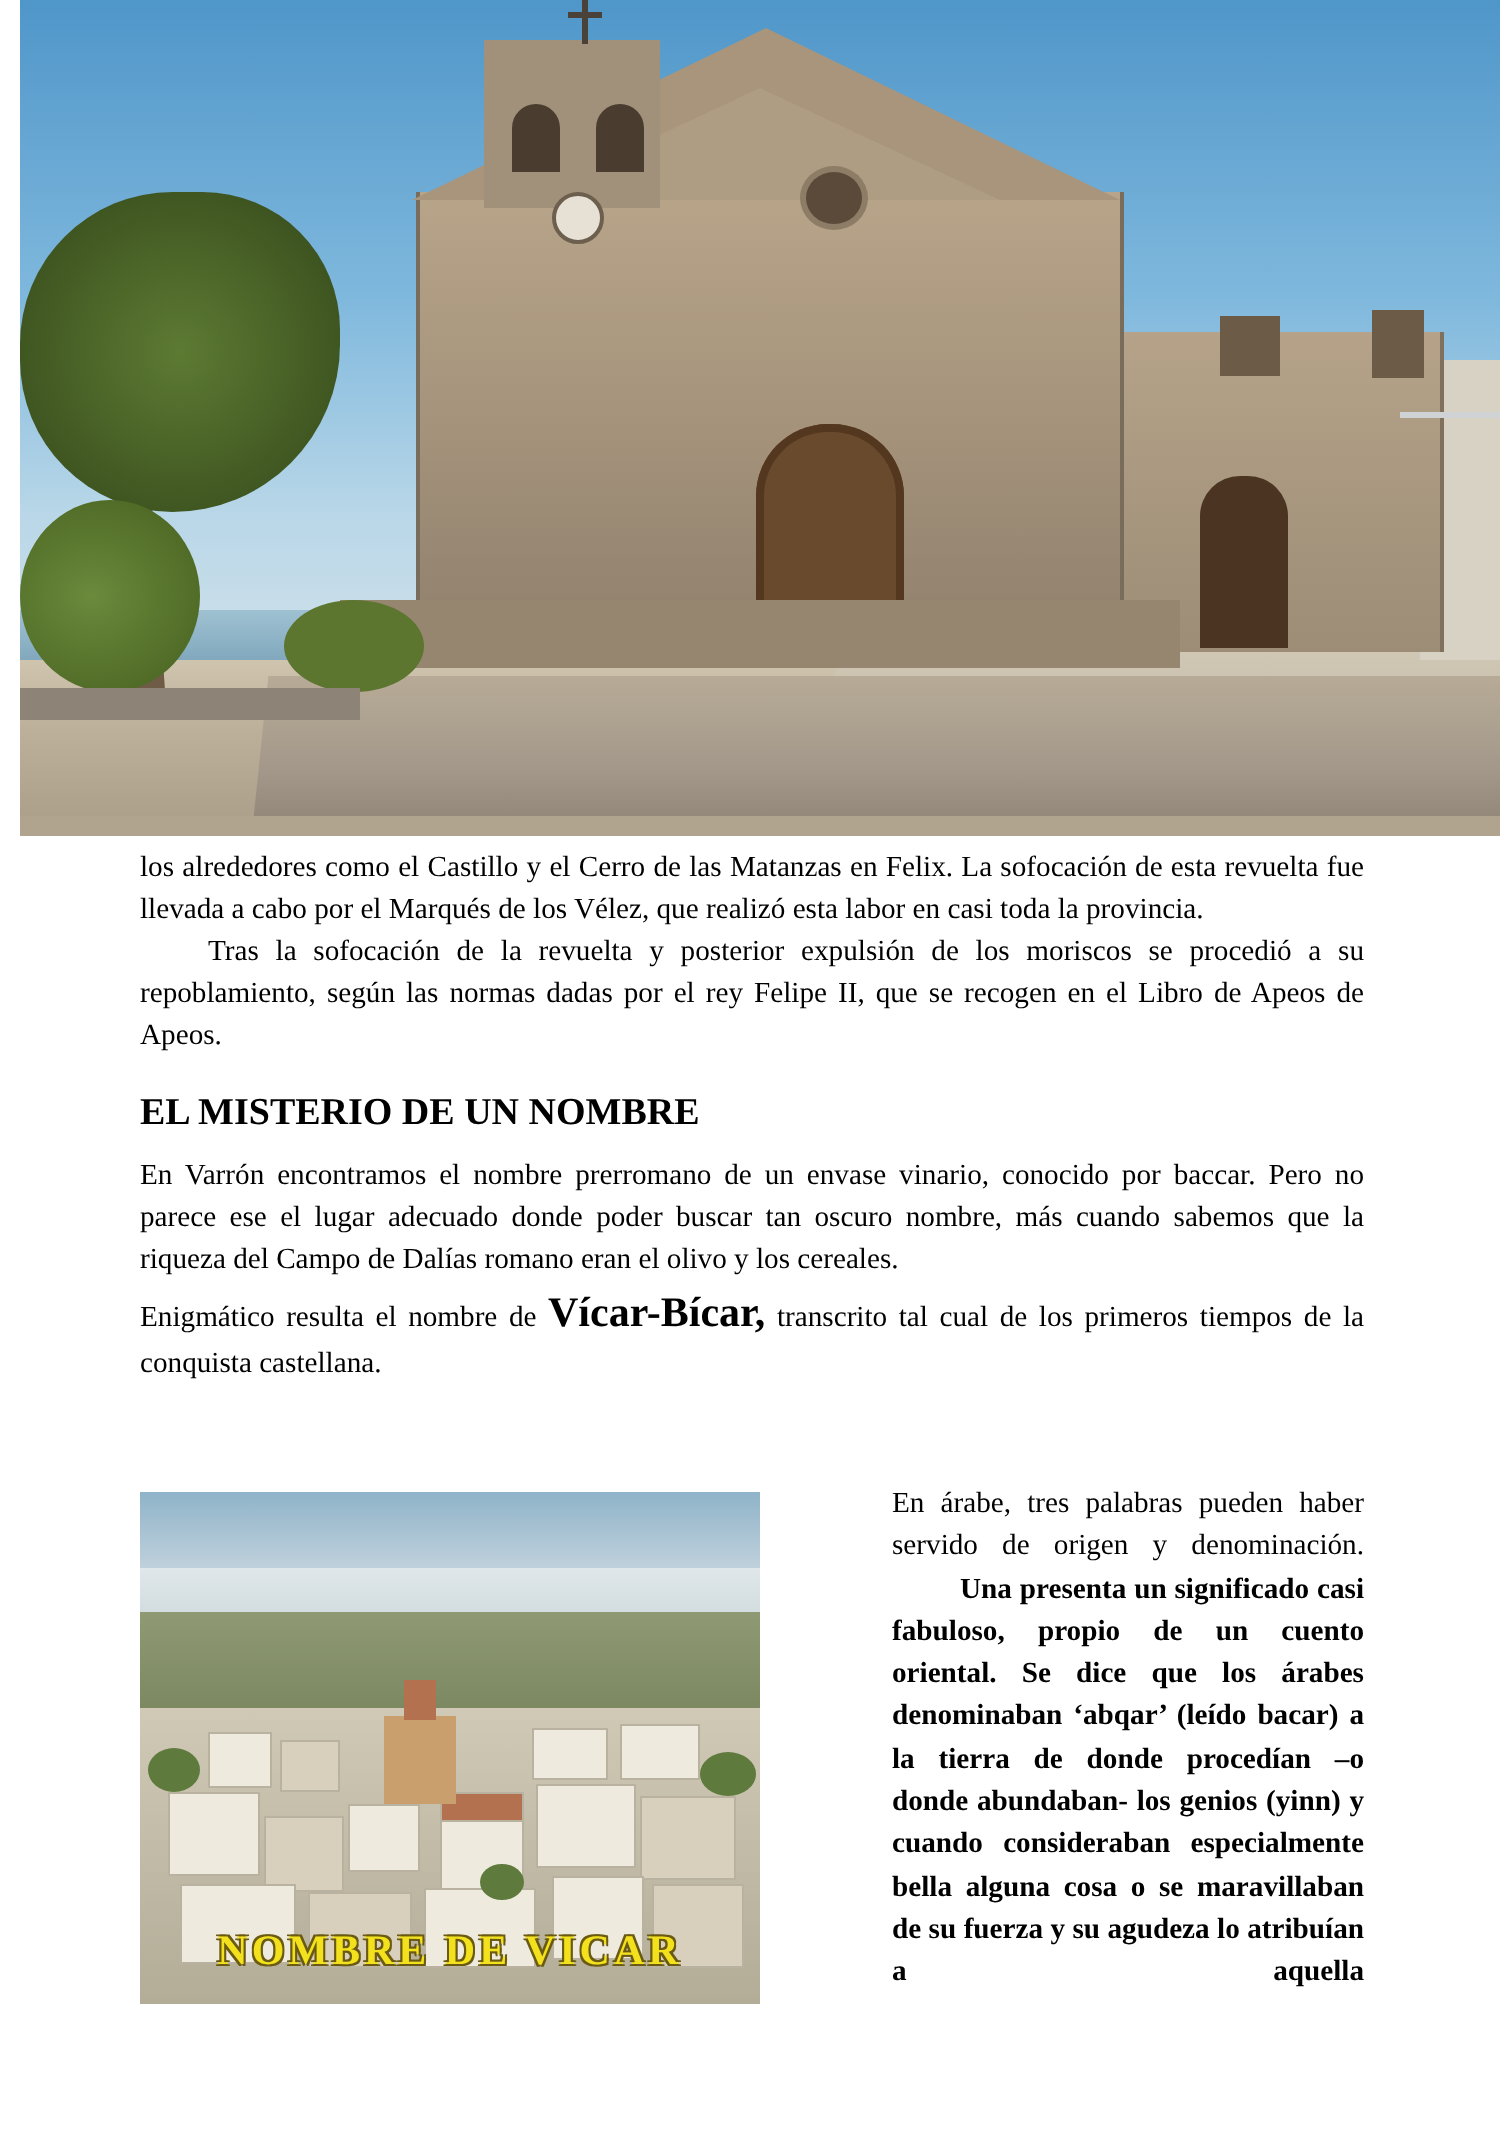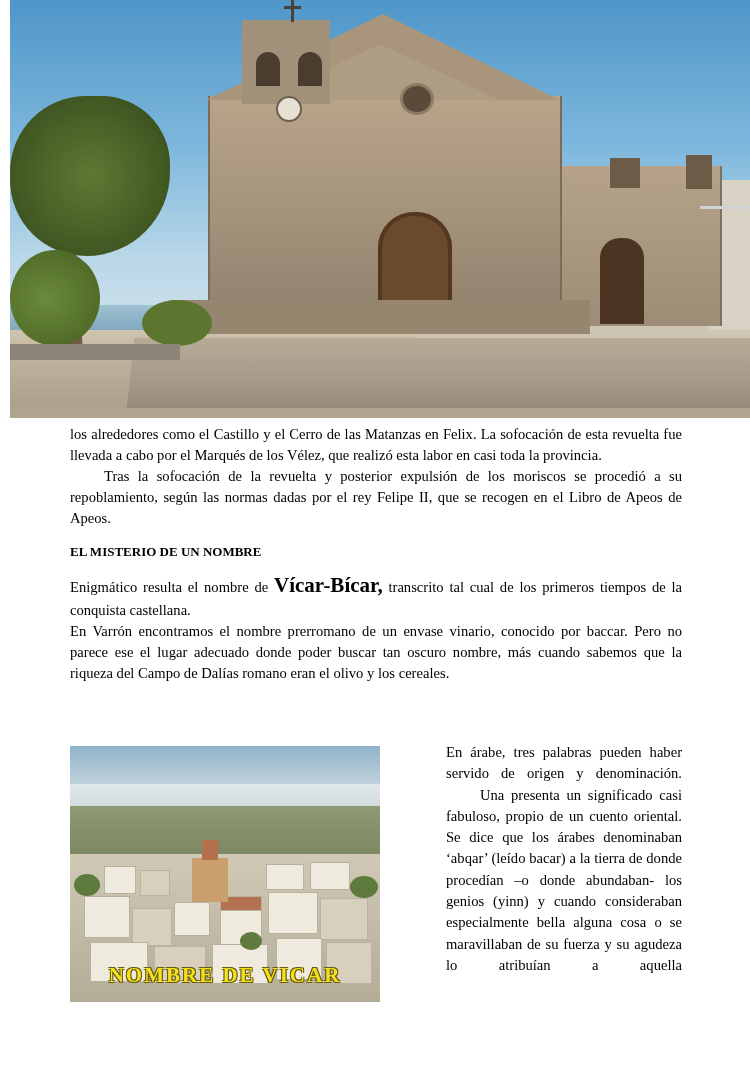--- a/index.html
+++ b/index.html
@@ -205,21 +205,21 @@
     line-height: 1.44;
     text-align: justify;
     font-family: "Liberation Serif", serif;
   }
   .body-text p {
     margin: 0 0 0px 0;
   }
   .p-indent { text-indent: 34px; }
   .section-title {
     font-weight: bold;
-    font-size: 13px;
+    font-size: 19px;
     margin: 14px 0 8px 0;
     text-align: left;
   }
   .big-name {
     font-size: 21px;
     font-weight: bold;
   }
 
   
   .lower {
@@ -291,21 +291,21 @@
   .right-col {
     position: absolute;
     left: 376px;
     top: 0px;
     width: 236px;
     font-size: 14.6px;
     line-height: 1.46;
     text-align: justify;
     font-family: "Liberation Serif", serif;
   }
-  .right-col p { margin: 0; }
+  .right-col p { margin: 0; font-weight: bold; }
   .right-col .bold { font-weight: normal; }
   .jfy-last { text-align-last: justify; }
 </style>
 </head>
 <body>
 
 <div class="page">
 
   <div class="hero">
     <div class="sky"></div>
@@ -337,23 +337,23 @@
     <div class="curb"></div>
     <div class="hero-bottom-strip"></div>
   </div>
 
   <div class="body-text">
     <p>los alrededores como el Castillo y el Cerro de las Matanzas en Felix. La sofocación de esta revuelta fue llevada a cabo por el Marqués de los Vélez, que realizó esta labor en casi toda la provincia.</p>
     <p class="p-indent">Tras la sofocación de la revuelta y posterior expulsión de los moriscos se procedió a su repoblamiento, según las normas dadas por el rey Felipe II, que se recogen en el Libro de Apeos de Apeos.</p>
 
     <div class="section-title">EL MISTERIO DE UN NOMBRE</div>
 
+    <p>En Varrón encontramos el nombre prerromano de un envase vinario, conocido por baccar. Pero no parece ese el lugar adecuado donde poder buscar tan oscuro nombre, más cuando sabemos que la riqueza del Campo de Dalías romano eran el olivo y los cereales.</p>
+
     <p><span>Enigmático resulta el nombre de </span><span class="big-name">Vícar-Bícar,</span><span> transcrito tal cual de los primeros tiempos de la conquista castellana.</span></p>
-
-    <p>En Varrón encontramos el nombre prerromano de un envase vinario, conocido por baccar. Pero no parece ese el lugar adecuado donde poder buscar tan oscuro nombre, más cuando sabemos que la riqueza del Campo de Dalías romano eran el olivo y los cereales.</p>
   </div>
 
   <div class="lower">
 
     <div class="figure">
       <div class="f-sky"></div>
       <div class="f-greenhouses"></div>
       <div class="f-hill"></div>
       <div class="f-town"></div>
 

